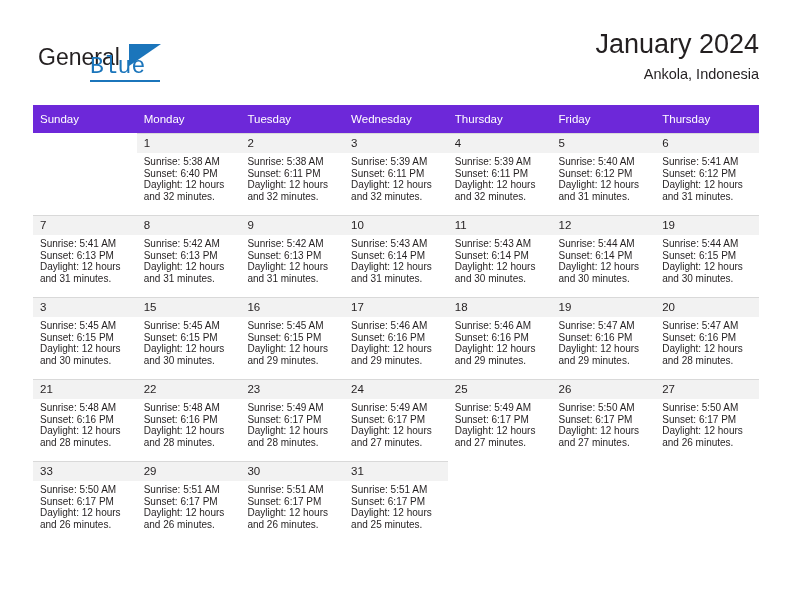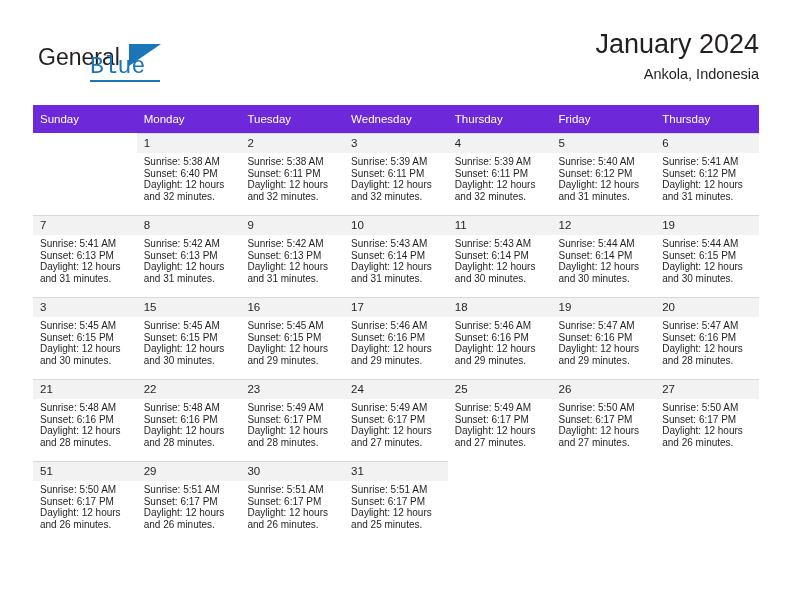--- a/index.html
+++ b/index.html
@@ -467,21 +467,21 @@
                 <div>Sunrise: 5:50 AM</div>
                 <div>Sunset: 6:17 PM</div>
                 <div class="daylight">Daylight: 12 hours and 26 minutes.</div>
               </div>
             </div>
           </td>
         </tr>
         <tr>
           <td>
             <div class="cell-inner">
-              <span class="daynum">51</span>
+              <span class="daynum">33</span>
               <div class="details">
                 <div>Sunrise: 5:50 AM</div>
                 <div>Sunset: 6:17 PM</div>
                 <div class="daylight">Daylight: 12 hours and 26 minutes.</div>
               </div>
             </div>
           </td>
           <td>
             <div class="cell-inner">
               <span class="daynum">29</span>

